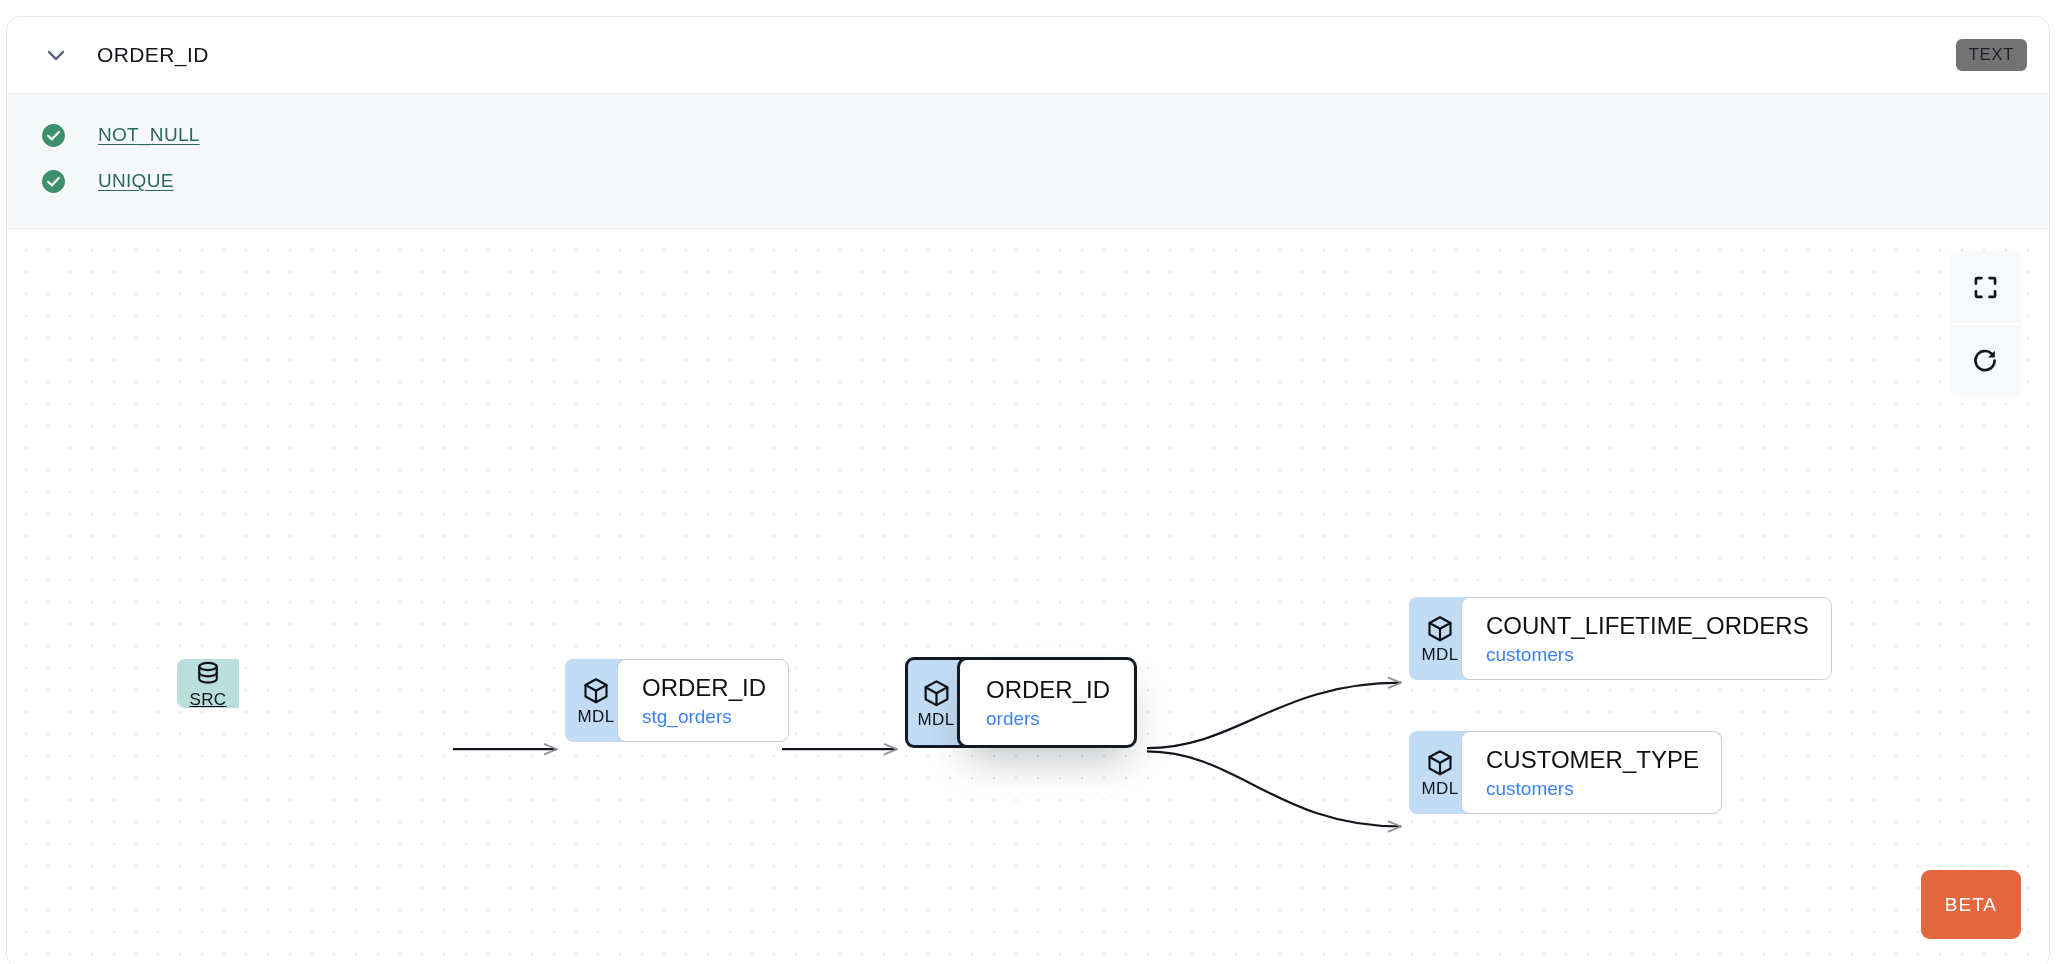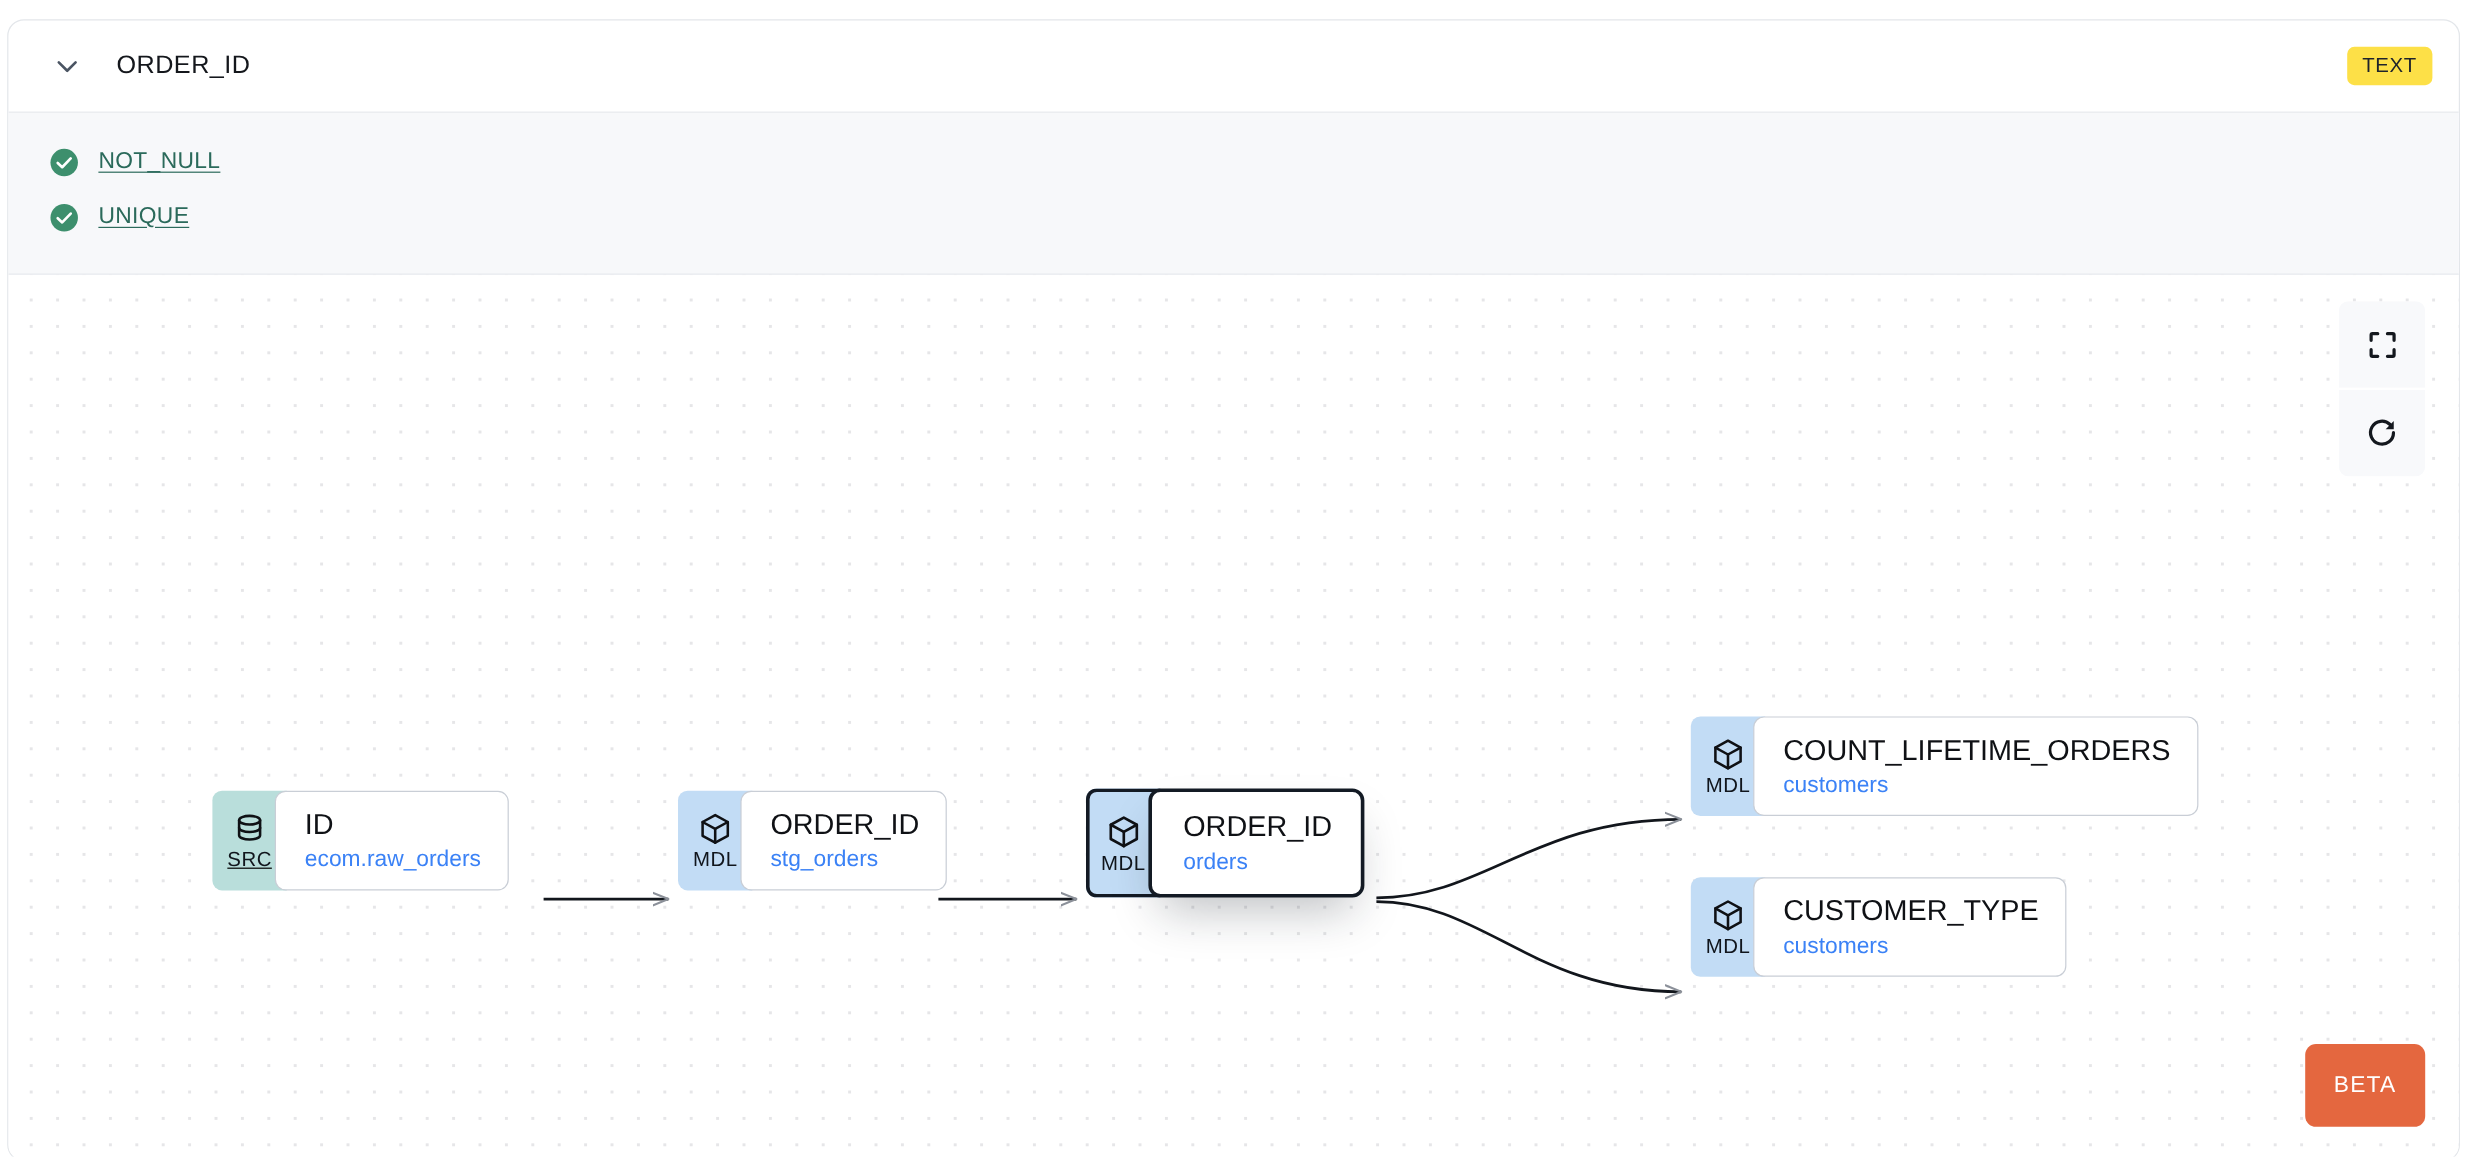--- a/index.html
+++ b/index.html
@@ -57,21 +57,21 @@
     font-size: 21px;
     letter-spacing: 0.4px;
     color: #14171c;
     font-family: "Liberation Sans", sans-serif;
     white-space: nowrap;
   }
   .type-badge {
     position: absolute;
     right: 22px;
     top: 22px;
-    background: #fde047;
+    background: #737373;
     color: #1e232b;
     font-size: 17px;
     letter-spacing: 0.5px;
     padding: 7px 13px 8px 13px;
     border-radius: 6px;
     line-height: 1;
   }
 
   
   .description {
@@ -88,21 +88,21 @@
     background: #f7f8fa;
     border-top: 1px solid #e8eaee;
     border-bottom: 1px solid #e4e7eb;
     padding: 18px 34px 24px 34px;
     box-sizing: border-box;
   }
   .test-row {
     display: flex;
     align-items: center;
     height: 46px;
-    gap: 16px;
+    gap: 32px;
   }
   .check-icon {
     width: 25px;
     height: 25px;
     flex: 0 0 auto;
     display: block;
   }
   .test-link {
     font-size: 19px;
     color: #2b6a5b;
@@ -300,24 +300,20 @@
 
       <div class="node" id="node-src">
         <div class="node-badge src">
           <svg width="30" height="30" viewBox="0 0 24 24" fill="none" stroke="#0f1115" stroke-width="1.7" stroke-linecap="round" stroke-linejoin="round">
             <ellipse cx="12" cy="6" rx="7" ry="2.9"></ellipse>
             <path d="M5 6 v5 c0 1.6 3.1 2.9 7 2.9 s7-1.3 7-2.9 V6"></path>
             <path d="M5 11 v5 c0 1.6 3.1 2.9 7 2.9 s7-1.3 7-2.9 v-5"></path>
           </svg>
           <span class="badge-label">SRC</span>
         </div>
-        <div class="node-body">
-          <span class="node-name">ID</span>
-          <span class="node-sub">ecom.raw_orders</span>
-        </div>
       </div>
 
       <div class="node" id="node-stg">
         <div class="node-badge mdl">
           <svg width="30" height="30" viewBox="0 0 24 24" fill="none" stroke="#0f1115" stroke-width="1.7" stroke-linecap="round" stroke-linejoin="round">
             <path d="M12 2.6 L20.4 7.2 L20.4 16.4 L12 21 L3.6 16.4 L3.6 7.2 Z"></path>
             <path d="M3.6 7.2 L12 11.8 L20.4 7.2"></path>
             <path d="M12 11.8 L12 21"></path>
           </svg>
           <span class="badge-label">MDL</span>

